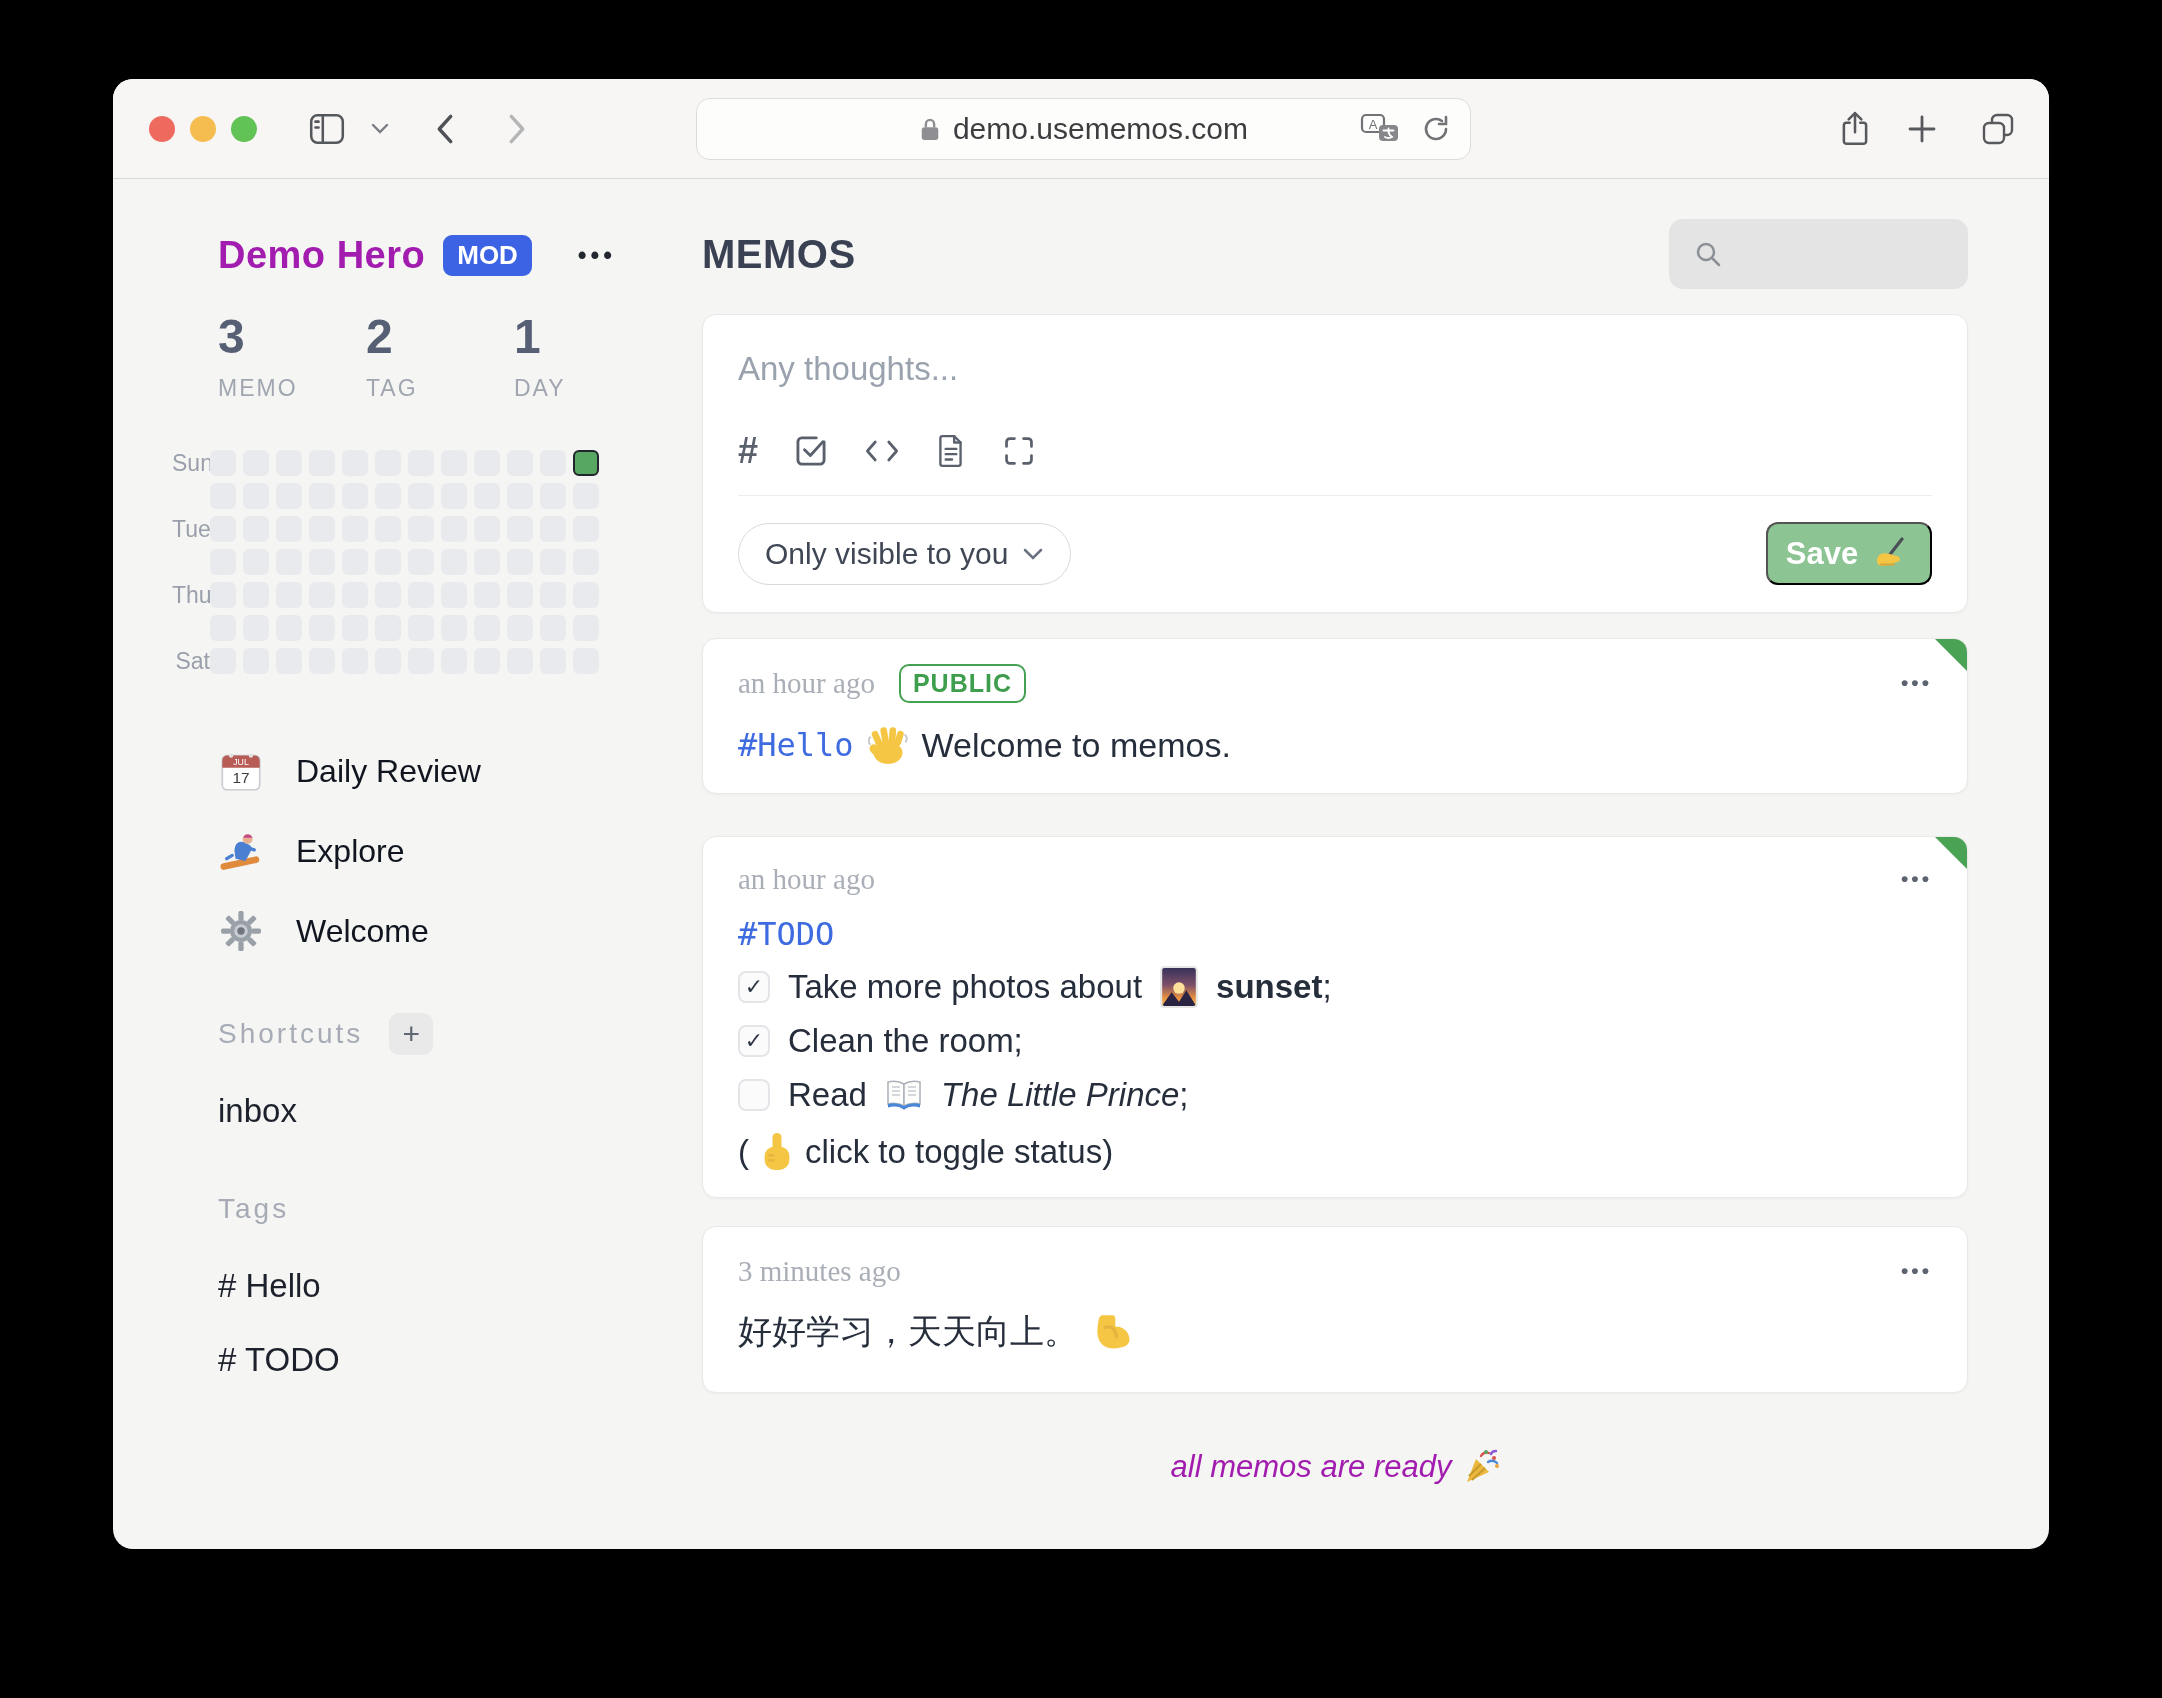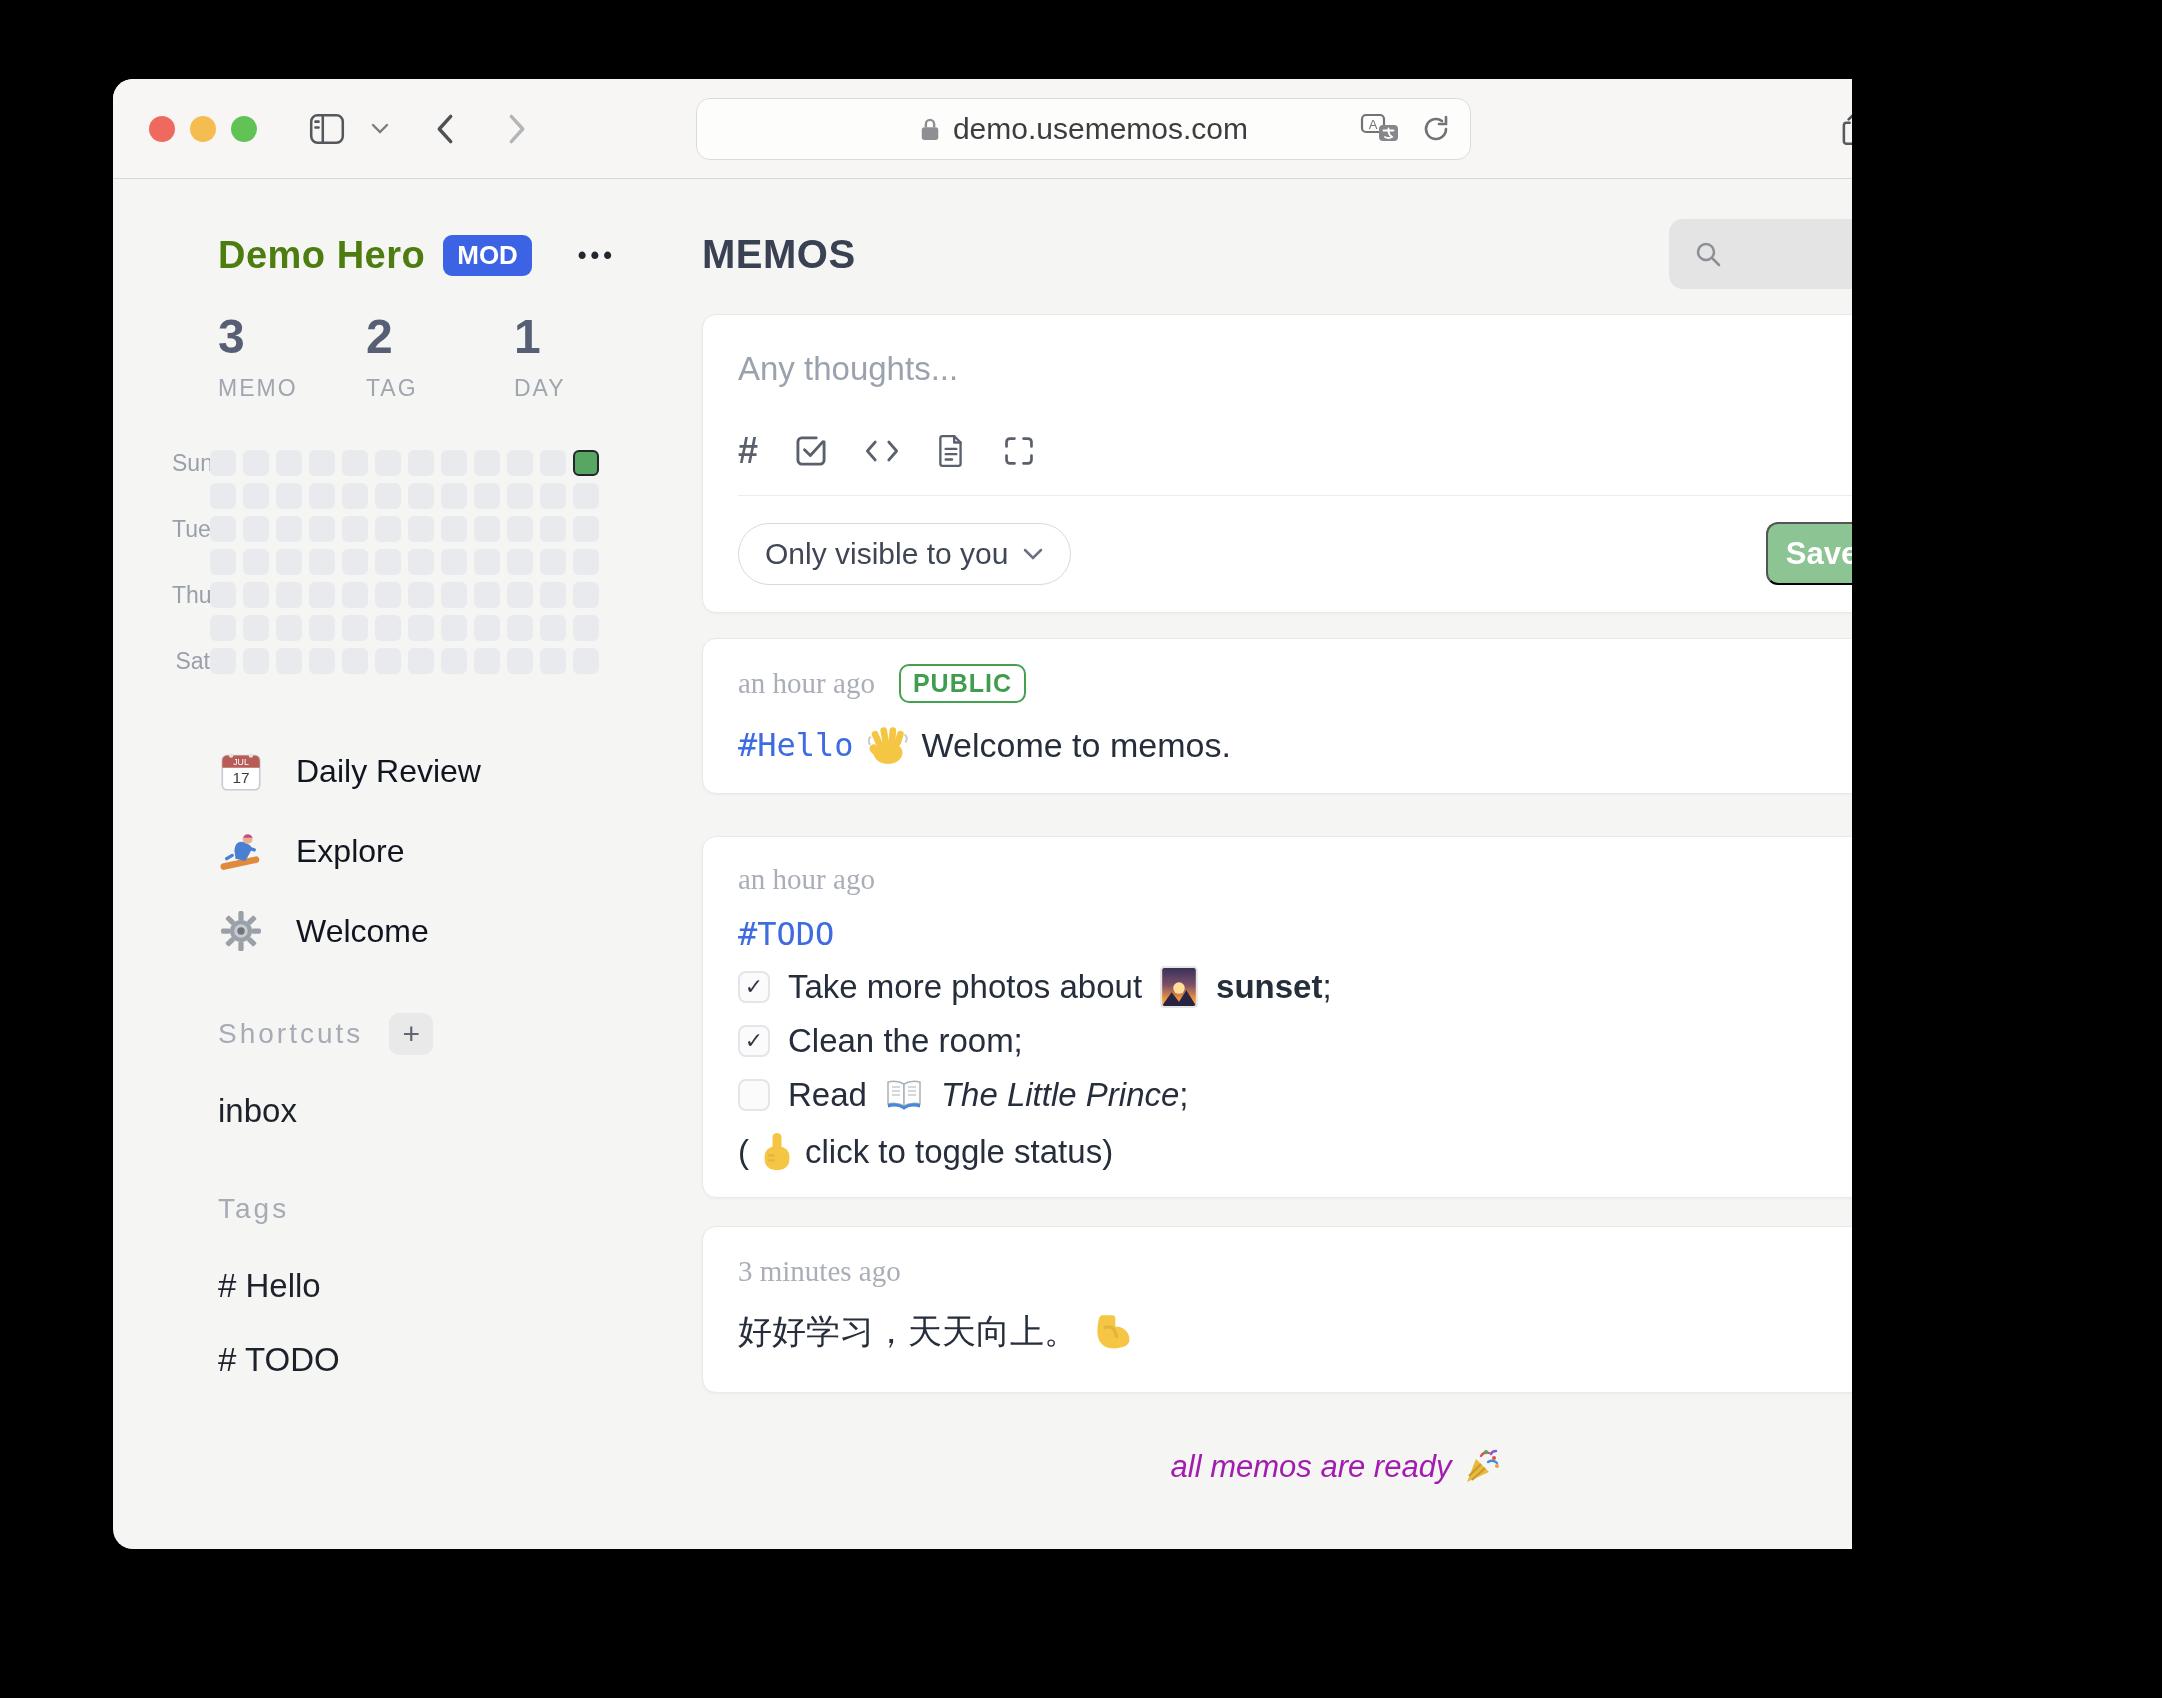--- a/index.html
+++ b/index.html
@@ -1,37 +1,37 @@
 <!DOCTYPE html>
 <html><head>
 <meta charset="utf-8">
 <style>
   * { margin:0; padding:0; box-sizing:border-box; }
   body { background:#000; font-family:"Liberation Sans","DejaVu Sans",sans-serif; }
-  .page { position:relative; width:1852px; height:1698px; background:#000; overflow:hidden; }
+  .page { position:relative; width:2162px; height:1698px; background:#000; overflow:hidden; }
   .window { position:absolute; left:113px; top:79px; width:1936px; height:1470px;
             background:#f5f5f3; border-radius:20px; overflow:hidden;
             box-shadow:0 40px 90px rgba(0,0,0,.6); }
   
   .toolbar { position:relative; height:100px; background:#f7f6f5; border-bottom:1px solid #d8d8d6; }
   .traffic { position:absolute; left:36px; top:37px; display:flex; gap:15px; }
   .tl { width:26px; height:26px; border-radius:50%; }
   .tl-red { background:#ee6a5f; } .tl-yellow { background:#f5bd4f; } .tl-green { background:#61c355; }
   .tbtn { position:absolute; top:26px; width:48px; height:48px; display:flex; align-items:center; justify-content:center; border-radius:8px; }
   .urlbar { position:absolute; left:583px; top:19px; width:775px; height:62px; background:#fdfdfc;
             border:1px solid #dcdcda; border-radius:14px; display:flex; align-items:center; justify-content:center; }
   .url-text { font-size:30px; color:#3d3d40; margin-left:12px; }
   .url-right { position:absolute; right:18px; top:0; height:60px; display:flex; align-items:center; gap:18px; }
   
   .app { display:flex; height:1369px; }
   .sidebar { width:589px; padding:52px 40px 0 105px; flex:0 0 589px; }
   .main { flex:1; padding:40px 81px 0 0; }
   
   .user-row { display:flex; align-items:center; height:48px; }
-  .user-name { font-size:38px; font-weight:700; color:#4d7c0f; letter-spacing:.5px; }
+  .user-name { font-size:38px; font-weight:700; color:#a21caf; letter-spacing:.5px; }
   .mod-badge { margin-left:18px; background:#3c63e4; color:#fff; font-size:26px; font-weight:700;
                padding:5px 14px; border-radius:9px; }
   .user-dots { margin-left:auto; margin-right:46px; color:#23272f; font-size:25px; letter-spacing:4px; font-weight:700; }
   .stats { display:flex; margin-top:32px; }
   .stat { width:176px; }
   .stat-value { font-size:48px; font-weight:700; color:#565f73; line-height:52px; }
   .stat-label { font-size:23px; color:#a0a6b0; letter-spacing:2px; margin-top:12px; }
   .heatmap { display:flex; margin-top:48px; margin-left:-46px; }
   .hm-labels { width:38px; margin-right:0; }
   .hm-label { height:26px; margin-bottom:7px; font-size:23px; color:#9aa0ab; text-align:right; line-height:26px; }

